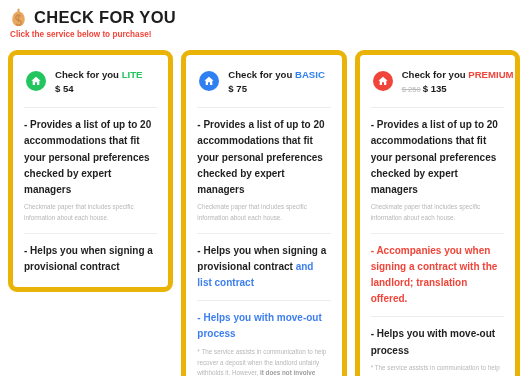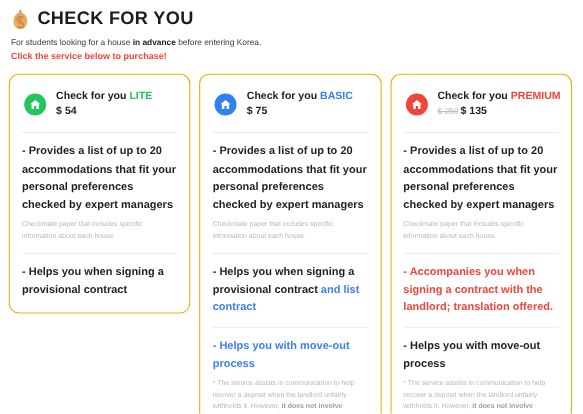--- a/index.html
+++ b/index.html
@@ -69,21 +69,21 @@
   .cards {
     margin-top: 9px;
     display: flex;
     align-items: flex-start;
     gap: 8px;
   }
   .card {
     flex: 1 1 0;
     min-width: 0;
     box-sizing: border-box;
-    border: 1px solid #eab308;
+    border: 5px solid #eab308;
     border-radius: 9px;
     background: #fff;
     padding: 12px 11px 12px 11px;
   }
 
   .card-head {
     display: flex;
     align-items: center;
     gap: 9px;
     padding: 2px 0 4px 2px;
@@ -164,23 +164,20 @@
           <path d="M7.2 0.8 h2.6 l-0.9 1.9 h-0.8 z" fill="#d9a05b"></path>
           <rect x="7.4" y="2.3" width="2.2" height="1.5" fill="#c98f4d"></rect>
           <path d="M8.5 3.6 C3.6 3.6 1.4 9.4 2.6 13.8 C3.5 17.0 5.8 18.3 8.5 18.3 C11.2 18.3 13.5 17.0 14.4 13.8 C15.6 9.4 13.4 3.6 8.5 3.6 Z" fill="#e8a95e"></path>
           <rect x="7.9" y="7.2" width="1.3" height="7.0" rx="0.6" fill="#c9874a"></rect>
           <path d="M10.6 8.1 a2.6 2.6 0 1 0 -2.1 4.0 a2.6 2.6 0 1 1 -2.1 4.0" fill="none" stroke="#c9874a" stroke-width="1.3" stroke-linecap="round"></path>
         </svg>
       </span>
       <span class="page-title">CHECK FOR YOU</span>
     </div>
 
-    <div class="subtitle">
-      <span>For students looking for a house </span><b>in advance</b><span> before entering Korea.</span>
-    </div>
 
     <div class="cta">Click the service below to purchase!</div>
   </div>
 
   <div class="cards">
 
     <div class="card">
       <div class="card-head">
         <span class="circ" style="background:#22c55e">
           <svg width="12" height="12" viewBox="0 0 12 12">

